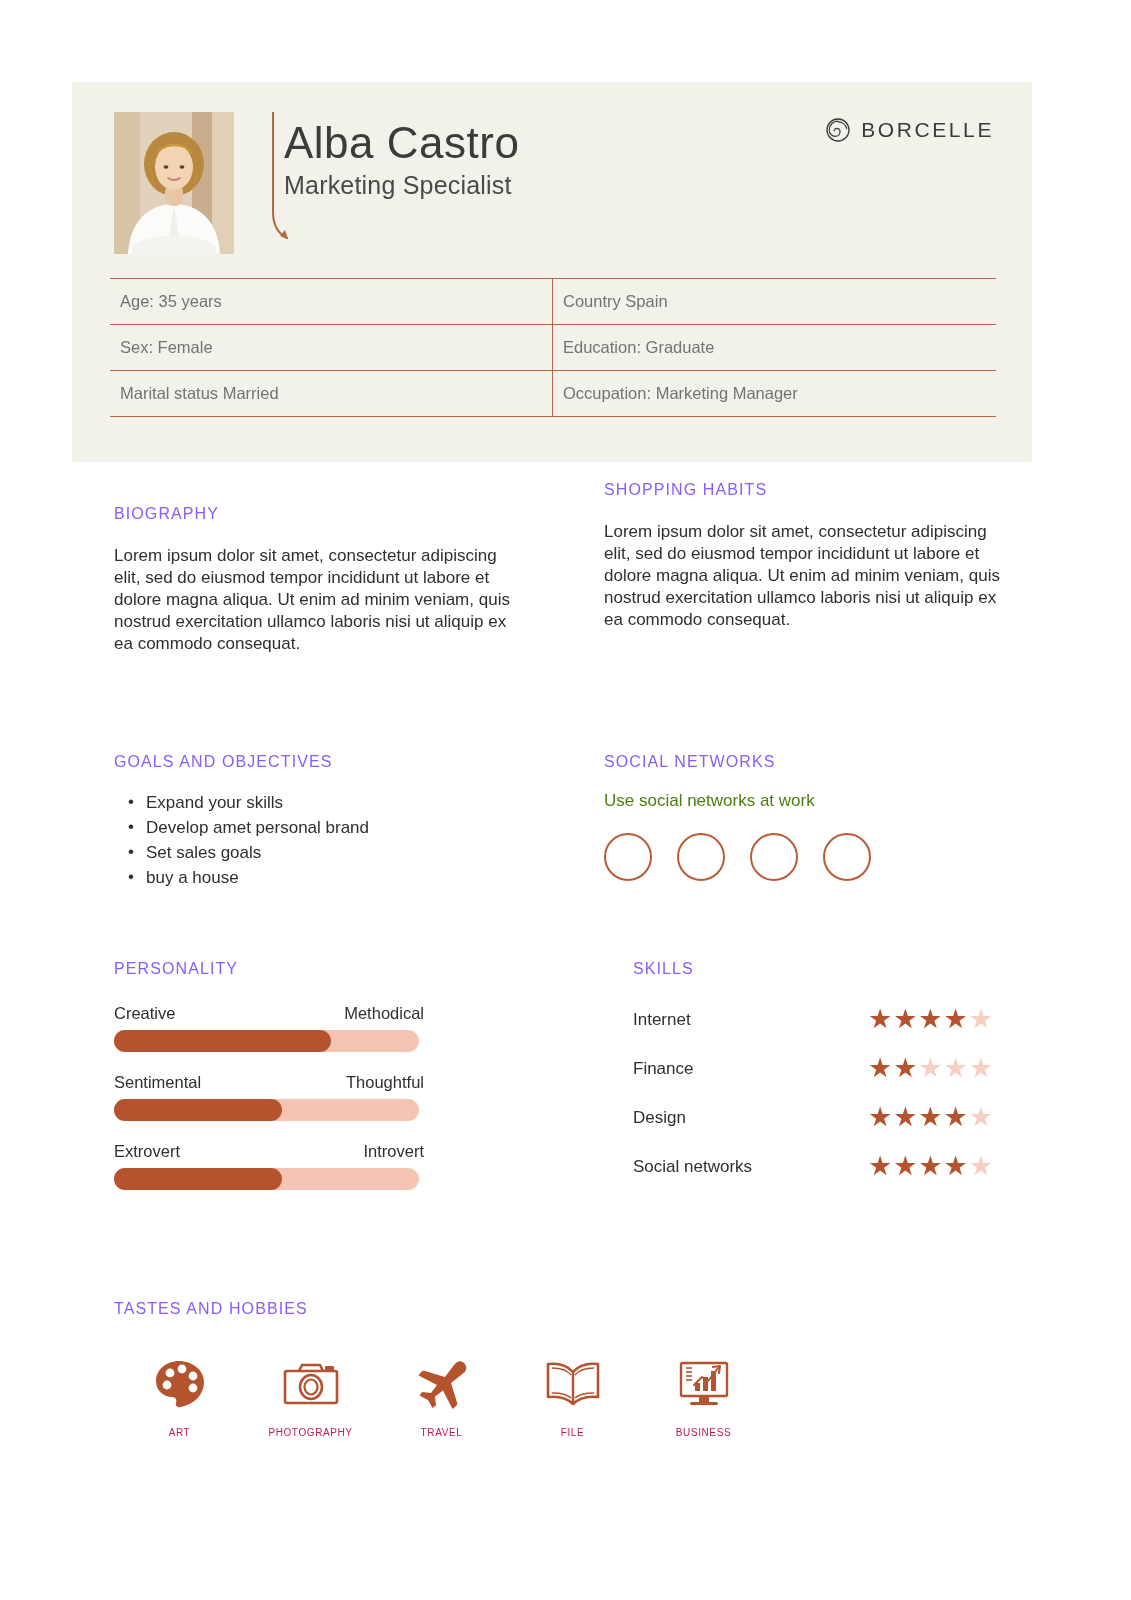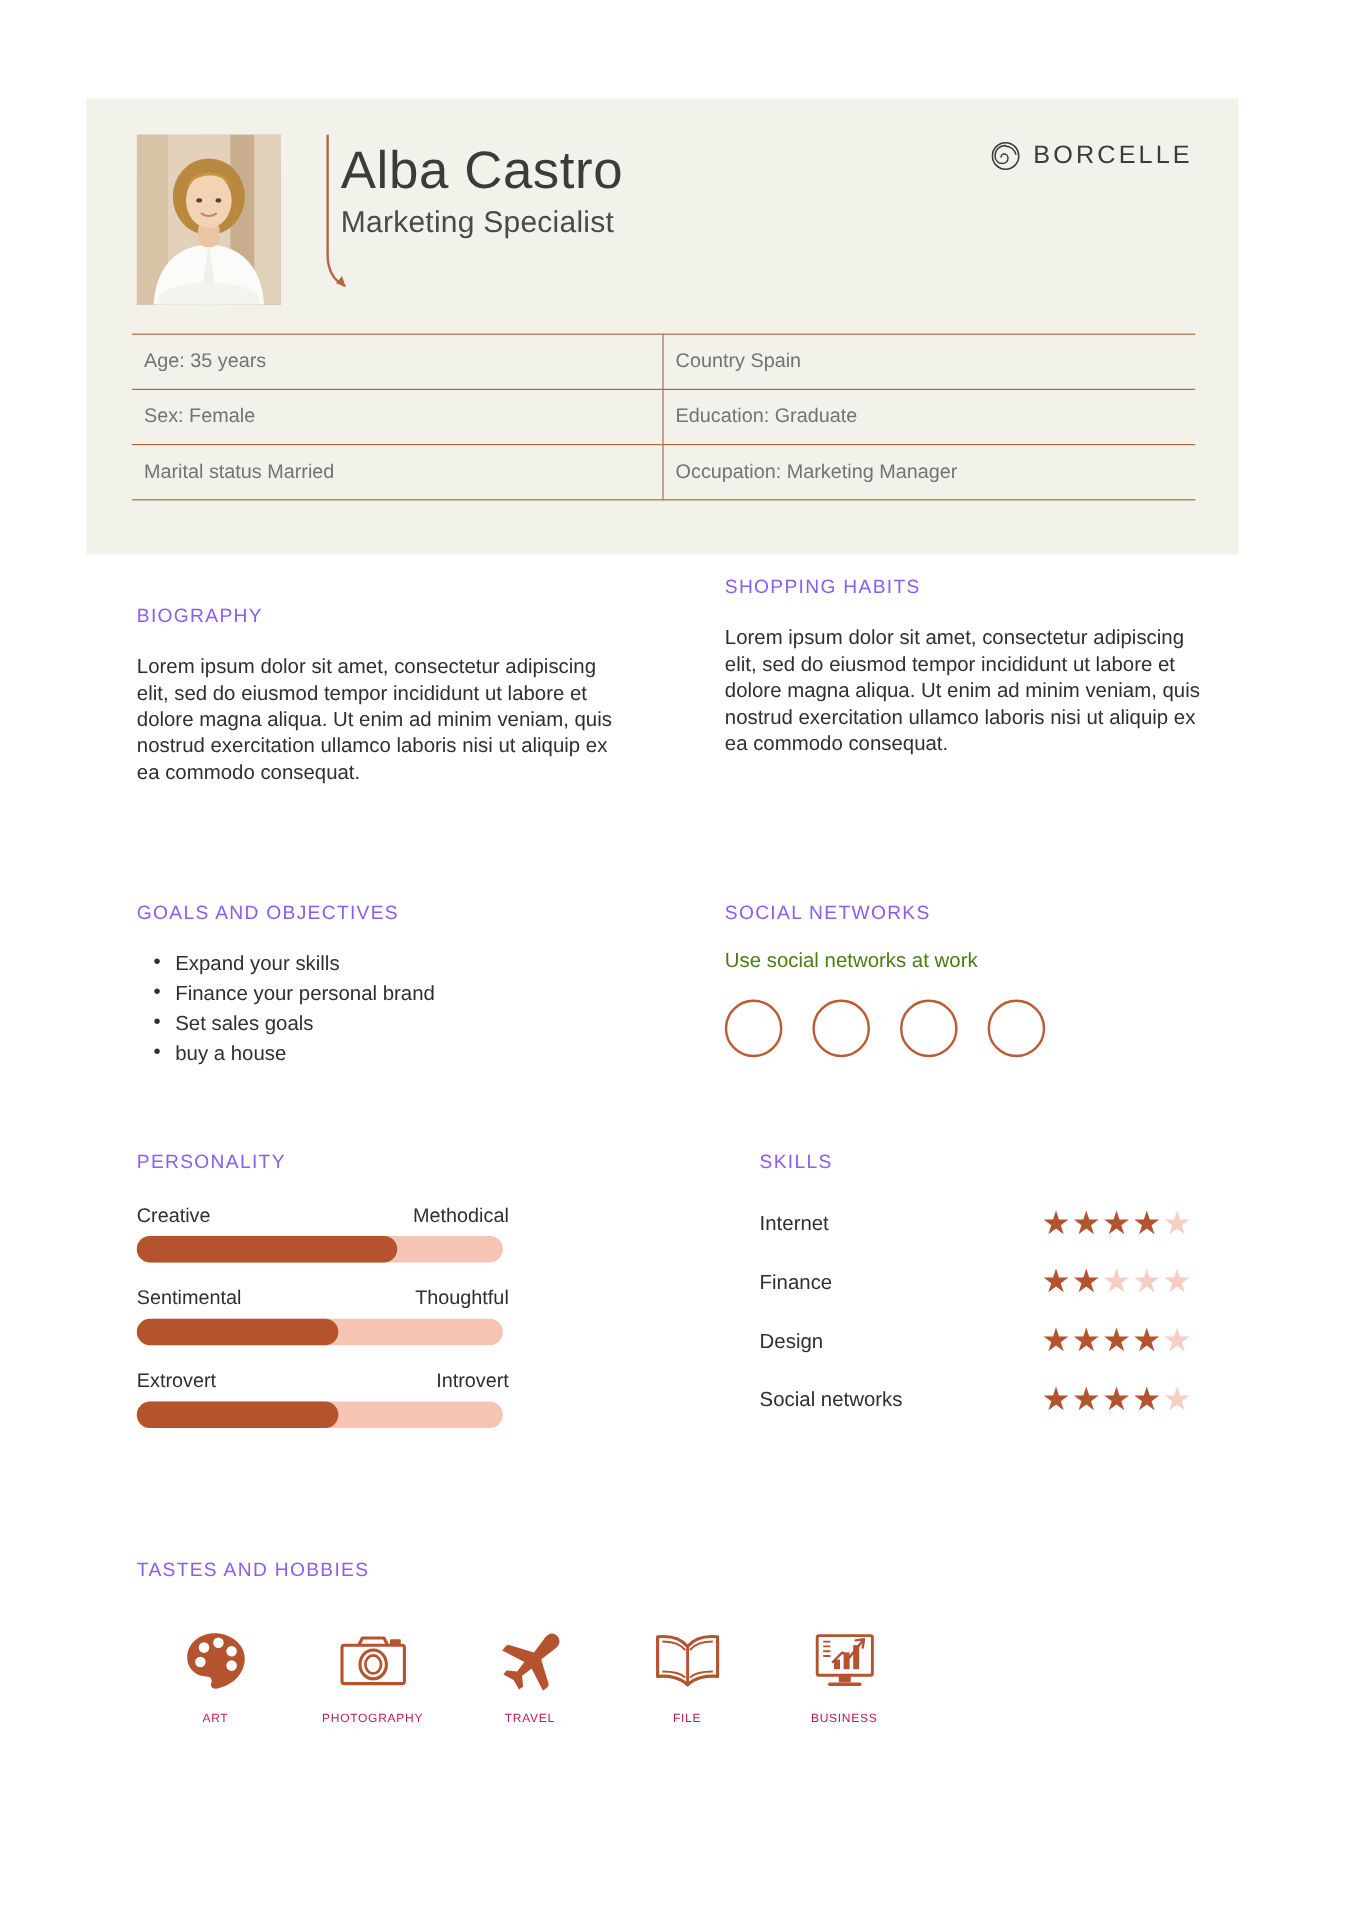--- a/index.html
+++ b/index.html
@@ -228,21 +228,21 @@
 
   <div class="col-right" id="shop-sec">
     <div class="sec-title">SHOPPING HABITS</div>
     <div class="body-text sec-body">Lorem ipsum dolor sit amet, consectetur adipiscing elit, sed do eiusmod tempor incididunt ut labore et dolore magna aliqua. Ut enim ad minim veniam, quis nostrud exercitation ullamco laboris nisi ut aliquip ex ea commodo consequat.</div>
   </div>
 
   <div class="col-left" id="goals-sec">
     <div class="sec-title">GOALS AND OBJECTIVES</div>
     <ul class="goals">
       <li>Expand your skills</li>
-      <li>Finance your personal brand</li>
+      <li>Develop amet personal brand</li>
       <li>Set sales goals</li>
       <li>buy a house</li>
     </ul>
   </div>
 
   <div class="col-right" id="social-sec">
     <div class="sec-title">SOCIAL NETWORKS</div>
     <div class="social-note">Use social networks at work</div>
     <div class="social-circles">
       <div class="soc-circle"></div>

